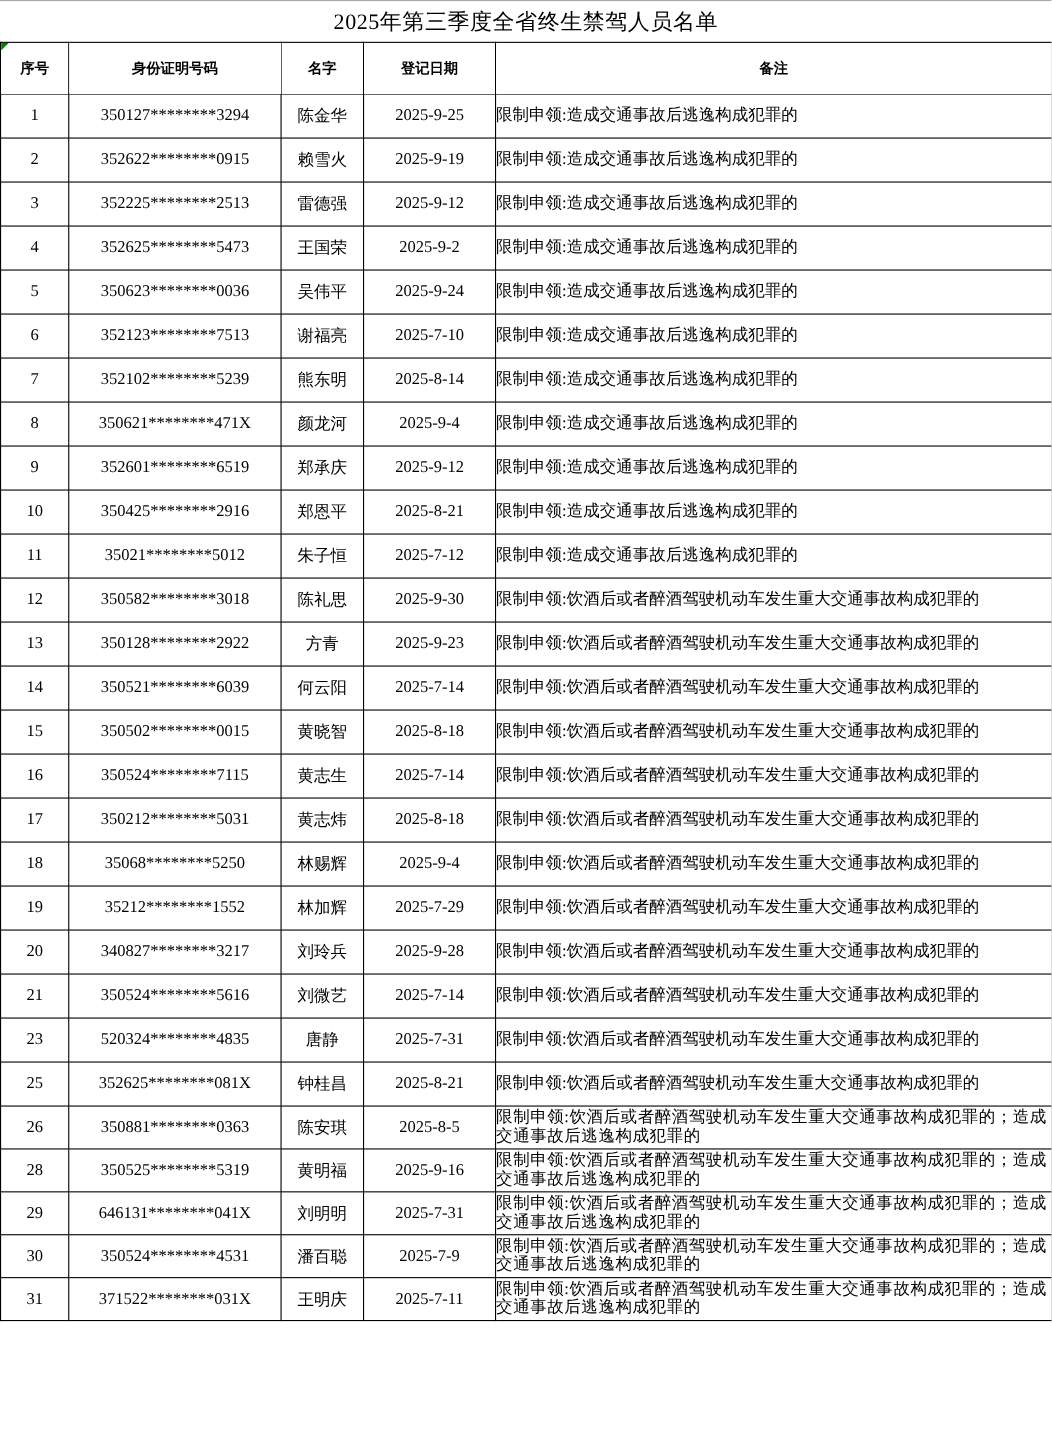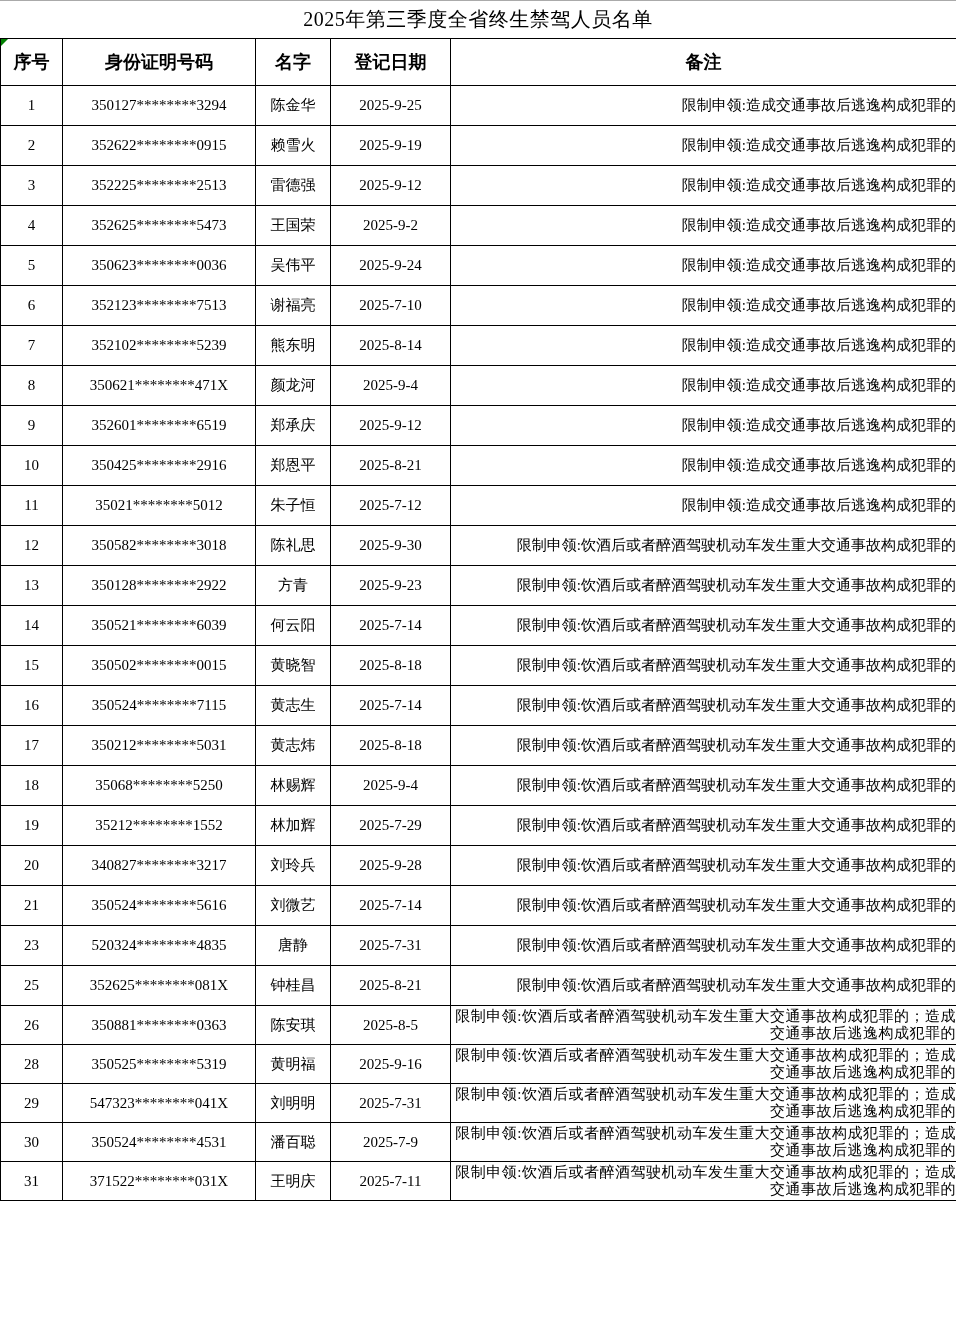--- a/index.html
+++ b/index.html
@@ -37,21 +37,21 @@
   table.ban-table td {
     border: 1px solid #000000;
     padding: 0;
     overflow: hidden;
     background: #ffffff;
   }
   table.ban-table thead tr {
     height: 47px;
   }
   table.ban-table th {
-    font-size: 18px;
+    font-size: 13px;
     font-weight: bold;
     text-align: center;
     vertical-align: middle;
     position: relative;
   }
   .tri {
     position: absolute;
     top: 0;
     left: 0;
     width: 0;
@@ -66,21 +66,21 @@
     height: 39px;
     padding-left: 12px;
   }
   td.col-seq, td.col-id, td.col-name, td.col-date {
     font-size: 15px;
     text-align: center;
     vertical-align: middle;
   }
   td.col-remark {
     font-size: 15px;
-    text-align: right;
+    text-align: left;
     vertical-align: middle;
     padding-left: 4px;
     padding-right: 2px;
     line-height: 1.25;
   }
   tr.two-line td.col-remark {
     line-height: 17px;
     letter-spacing: 0.5px;
     margin-left: 24px;
   }
@@ -292,21 +292,21 @@
         </tr>
         <tr class="data-row two-line">
           <td class="col-seq">28</td>
           <td class="col-id">350525********5319</td>
           <td class="col-name">黄明福</td>
           <td class="col-date">2025-9-16</td>
           <td class="col-remark">限制申领:饮酒后或者醉酒驾驶机动车发生重大交通事故构成犯罪的；造成交通事故后逃逸构成犯罪的</td>
         </tr>
         <tr class="data-row two-line">
           <td class="col-seq">29</td>
-          <td class="col-id">547323********041X</td>
+          <td class="col-id">646131********041X</td>
           <td class="col-name">刘明明</td>
           <td class="col-date">2025-7-31</td>
           <td class="col-remark">限制申领:饮酒后或者醉酒驾驶机动车发生重大交通事故构成犯罪的；造成交通事故后逃逸构成犯罪的</td>
         </tr>
         <tr class="data-row two-line">
           <td class="col-seq">30</td>
           <td class="col-id">350524********4531</td>
           <td class="col-name">潘百聪</td>
           <td class="col-date">2025-7-9</td>
           <td class="col-remark">限制申领:饮酒后或者醉酒驾驶机动车发生重大交通事故构成犯罪的；造成交通事故后逃逸构成犯罪的</td>

